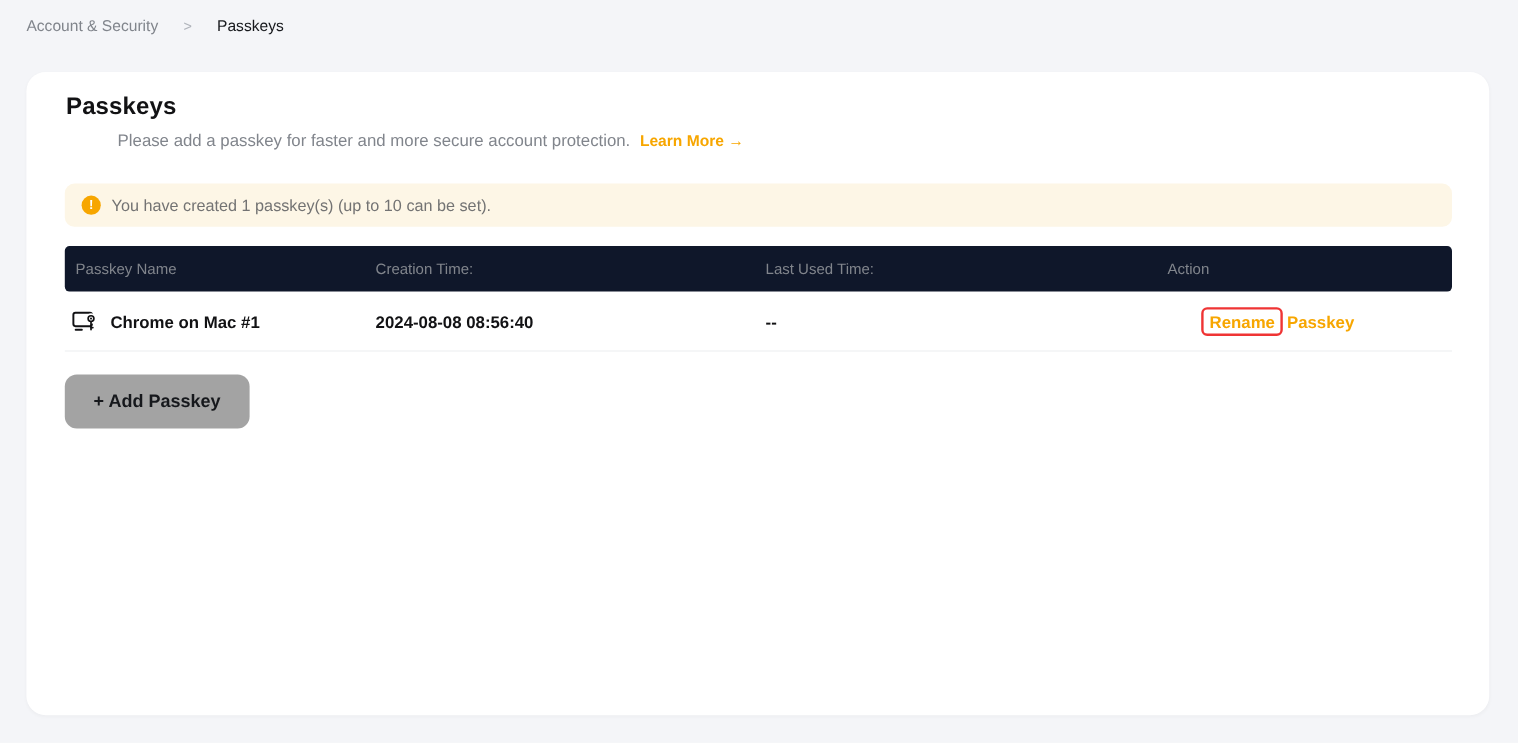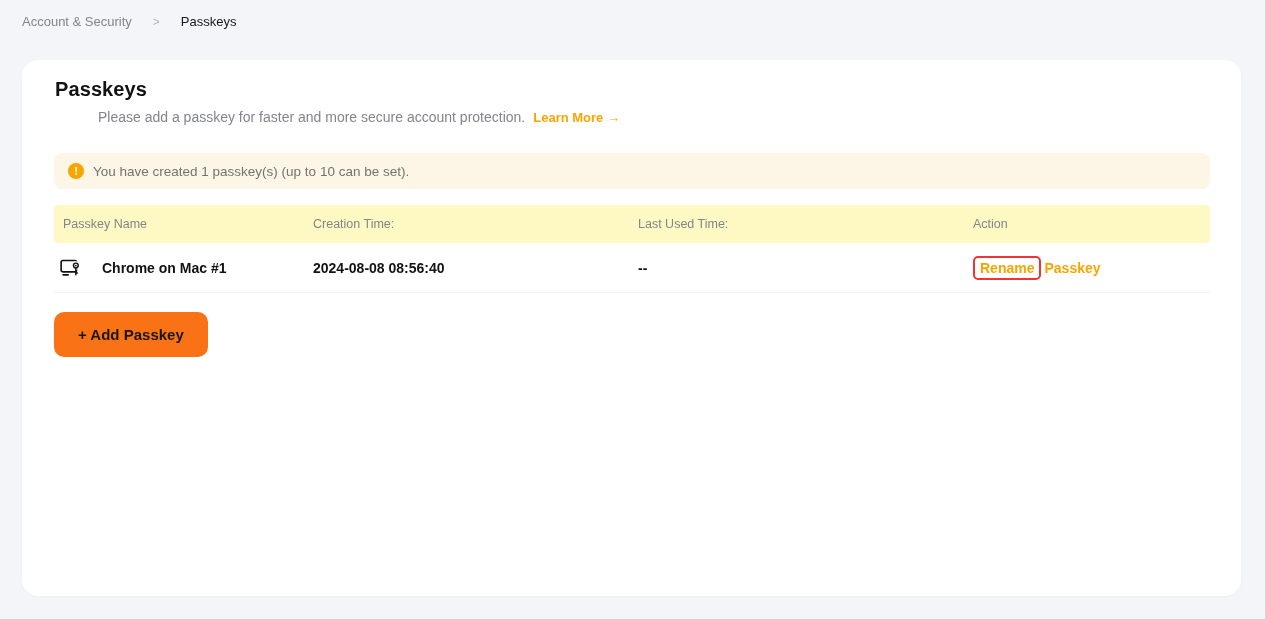--- a/index.html
+++ b/index.html
@@ -60,50 +60,50 @@
   }
   .banner-text { font-size: 13.5px; color: #737373; }
 
   
   .table {
     position: absolute; left: 32px; top: 145px; width: 1156px;
   }
   .thead {
     display: grid; grid-template-columns: 250px 325px 335px 1fr;
     align-items: center; height: 38px;
-    background: #fef9c3; border-radius: 4px;
+    background: #0f172a; border-radius: 4px;
     padding: 0 9px;
     font-size: 12.5px; color: #81858c;
   }
   .trow {
     display: grid; grid-template-columns: 250px 325px 335px 1fr;
     align-items: center; height: 50px;
     padding: 0 9px;
     border-bottom: 1px solid #eef0f2;
     font-size: 14px; font-weight: 700; color: #121214;
   }
-  .cell-name { display: flex; align-items: center; gap: 21px; }
+  .cell-name { display: flex; align-items: center; gap: 11px; }
   .device-icon { width: 21px; height: 20px; margin-left: -3px; flex: 0 0 auto; }
-  .cell-actions { display: flex; align-items: center; }
+  .cell-actions { display: flex; align-items: center; margin-left: 28px; }
   .rename-box {
     display: inline-block;
     border: 2.5px solid #ef3434; border-radius: 5px;
     padding: 2px 5px;
   }
   .action-link {
     color: #f7a600; font-weight: 700; font-size: 14px;
     cursor: pointer; text-decoration: none;
   }
   .delete-link { margin-left: 3px; }
 
   
   .add-btn {
     position: absolute; left: 32px; top: 252px;
     height: 45px; min-width: 152px;
-    background: #f97316; color: #16181c;
+    background: #a3a3a3; color: #16181c;
     border: none; border-radius: 10px;
     font-family: "Liberation Sans", sans-serif;
     font-size: 15px; font-weight: 700;
     padding: 0 24px; cursor: pointer;
   }
 </style>
 </head>
 <body>
 
 <nav class="breadcrumb">

